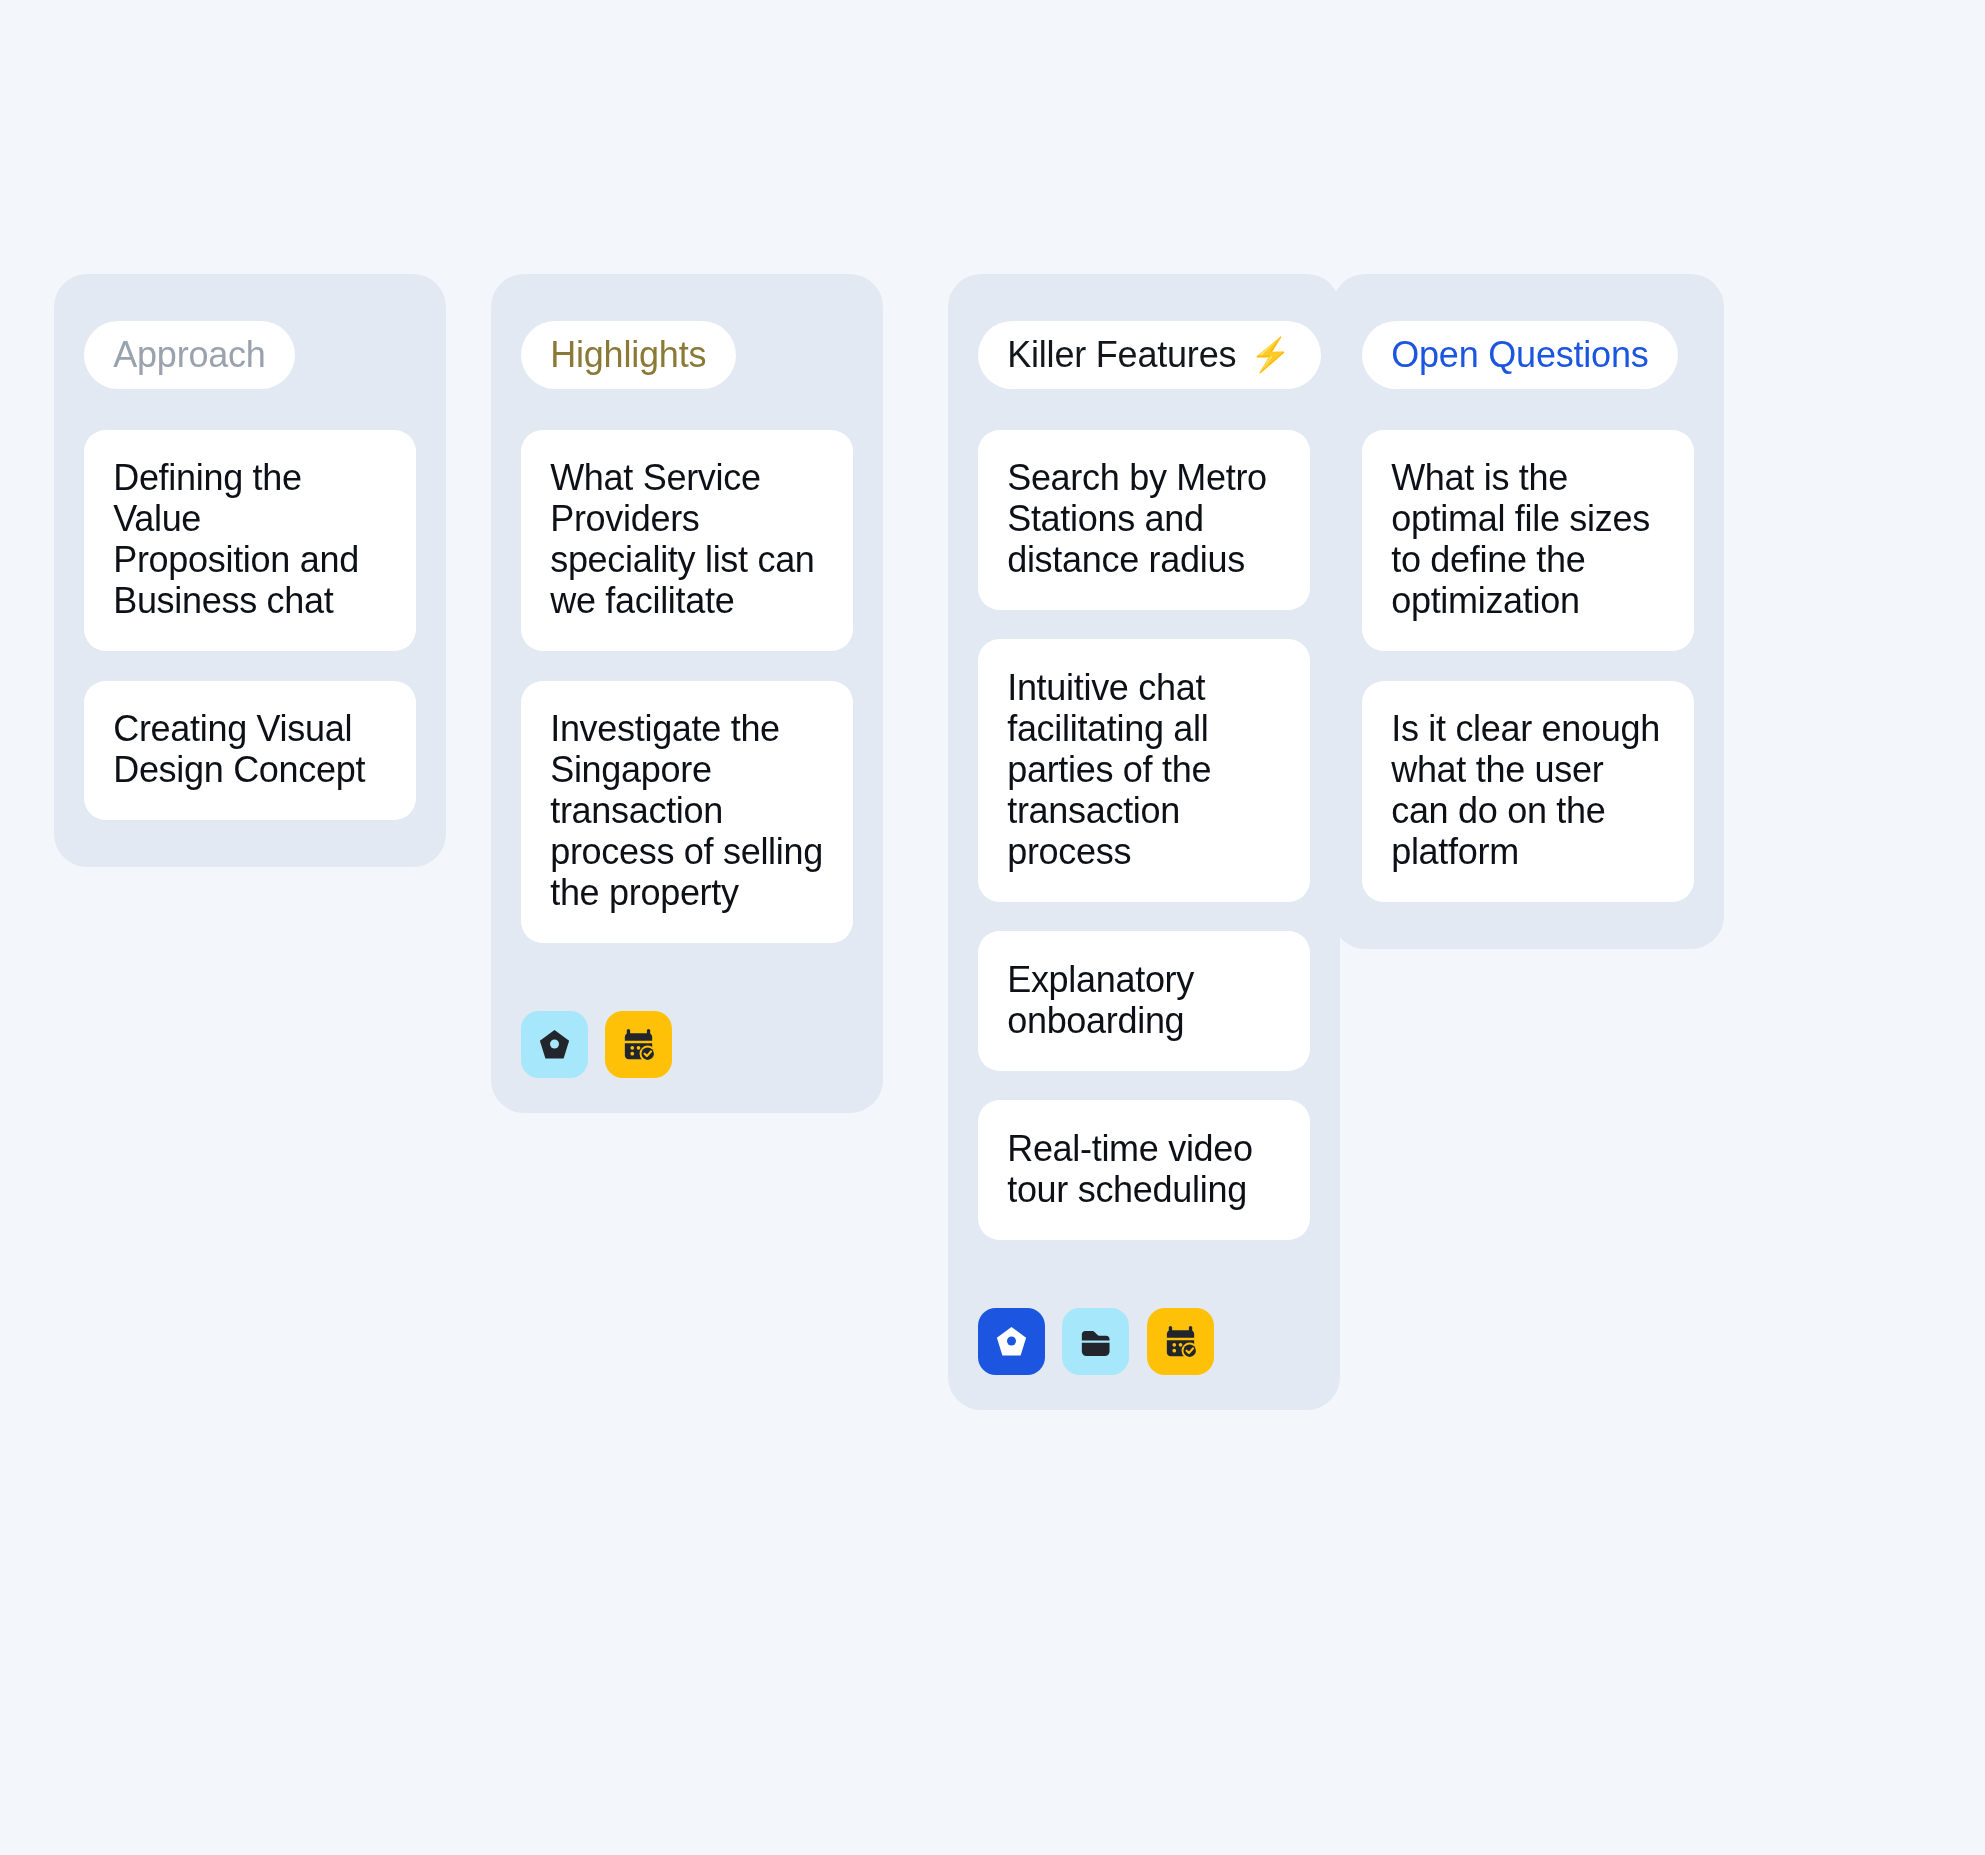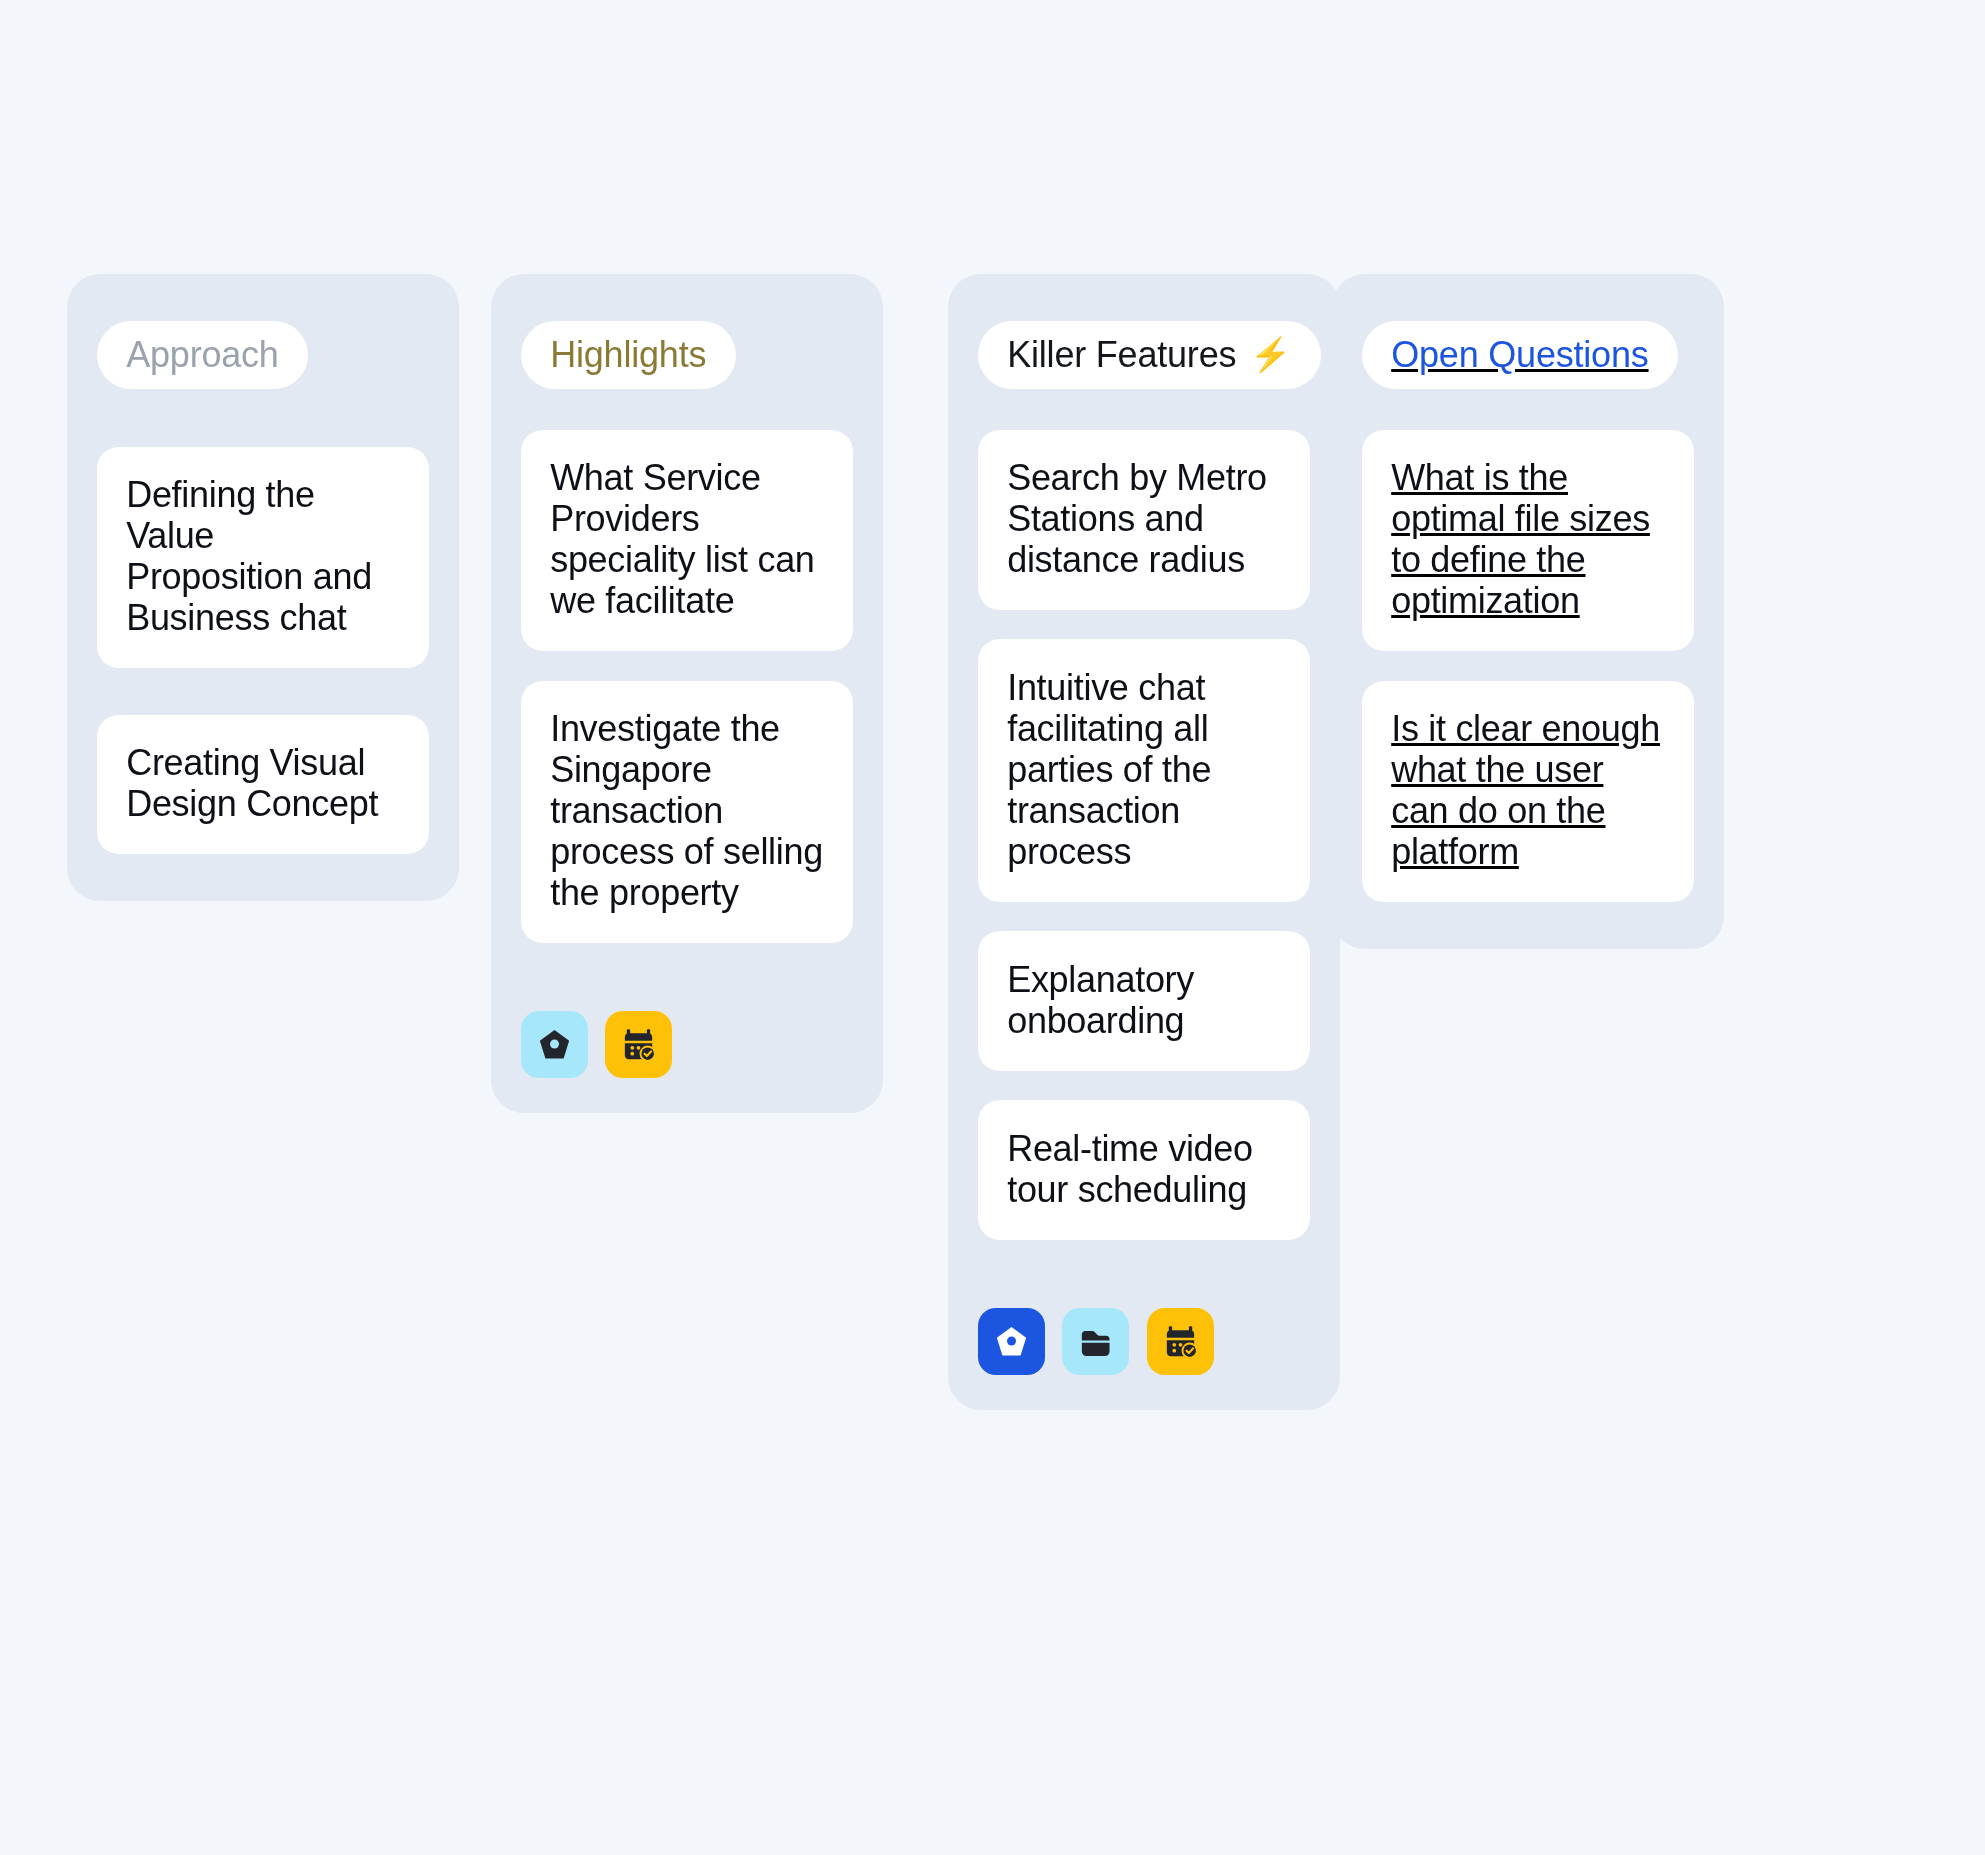--- a/index.html
+++ b/index.html
@@ -24,24 +24,24 @@
     top: 274px;
     width: 392px;
     background: #e3e9f2;
     border-radius: 33px;
     padding: 47px 29.6px 35px 29.6px;
     display: flex;
     flex-direction: column;
     align-items: flex-start;
   }
 
-  .col-approach   { left: 67px; gap: 17px;   }
+  .col-approach   { left: 54px;   }
   .col-highlights { left: 491px;  }
   .col-killer     { left: 948px;  }
-  .col-open       { left: 1332px; text-decoration: underline; }
+  .col-open       { left: 1332px; }
 
   .col-header-pill {
     display: inline-flex;
     align-items: center;
     gap: 13.8px;
     border-radius: 984px;
     padding: 15.8px 29.6px;
     font-size: 36px;
     line-height: 1.0;
     letter-spacing: -0.2px;

